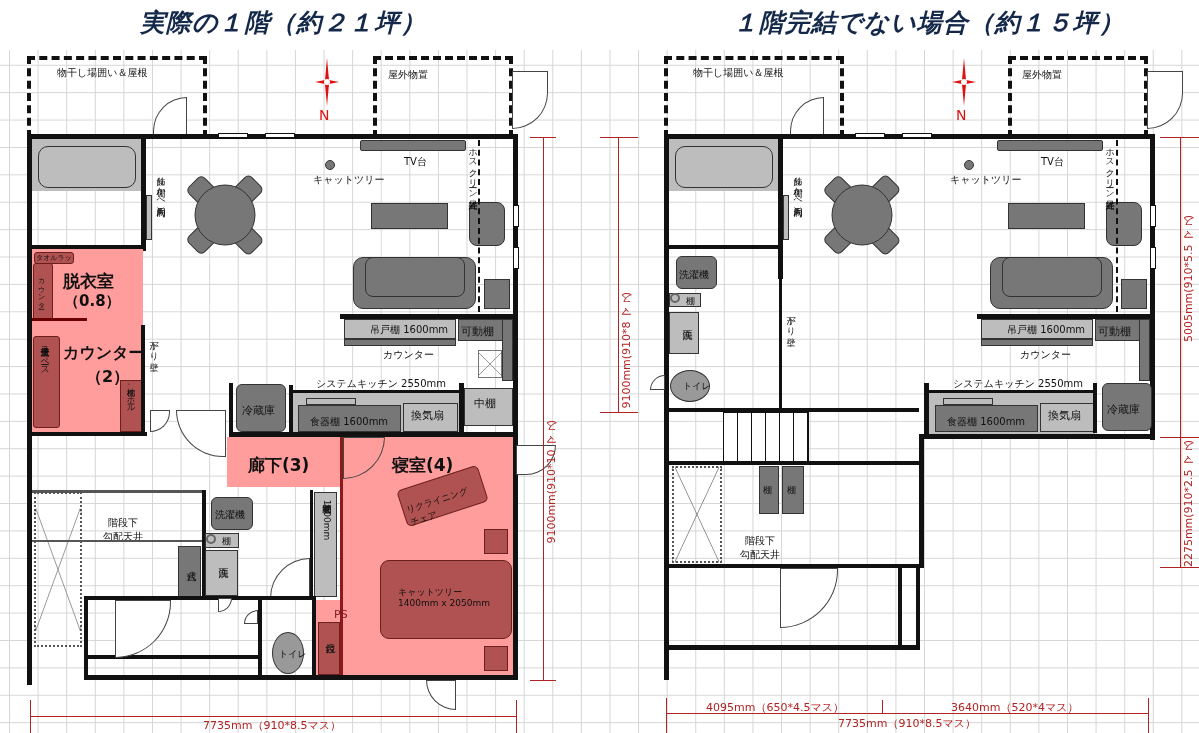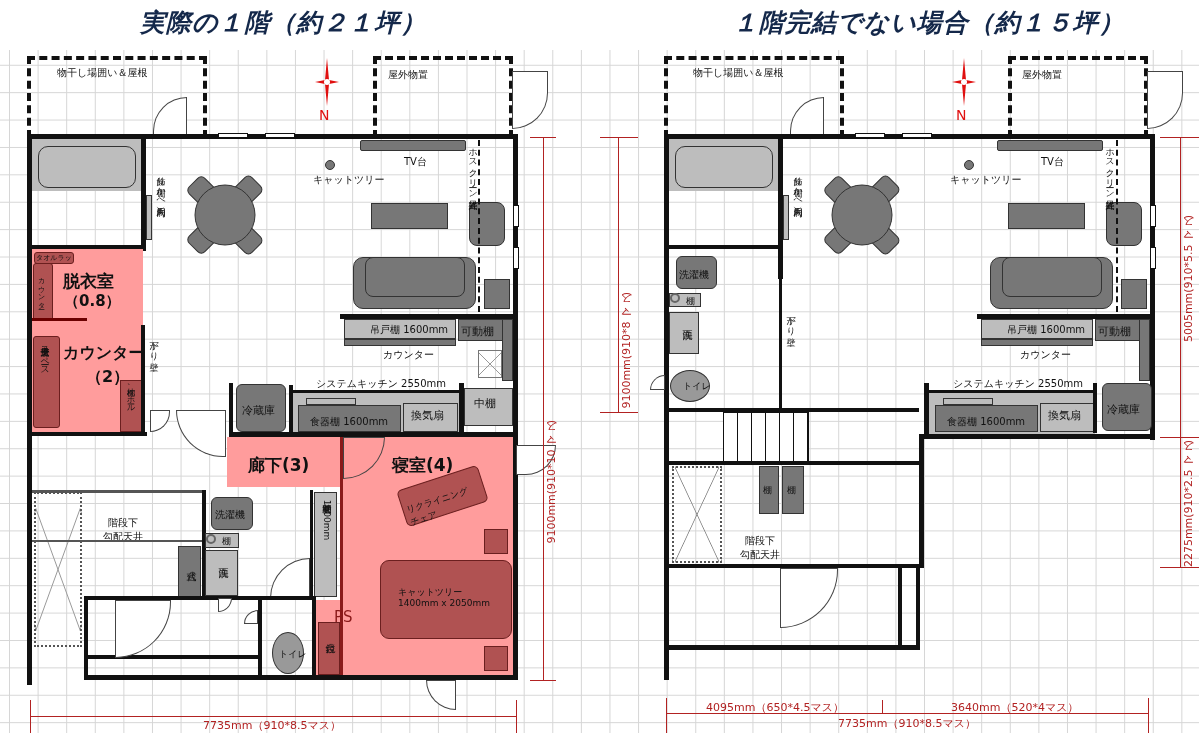--- a/index.html
+++ b/index.html
@@ -191,21 +191,21 @@
   <div class="wall" style="left:84px;top:596px;width:4px;height:84px;"></div>
   <div class="wall" style="left:84px;top:655px;width:176px;height:4px;"></div>
   <div class="wall" style="left:258px;top:600px;width:4px;height:80px;"></div>
   <div class="door-arc" style="left:115px;top:600px;width:56px;height:58px;border-radius:0 0 58px 0;"></div>
   <div class="door-arc" style="left:218px;top:598px;width:14px;height:14px;border-radius:0 0 14px 0;"></div>
   <div class="door-arc" style="left:244px;top:610px;width:14px;height:14px;border-radius:14px 0 0 0;"></div>
   <div class="abs" style="left:272px;top:632px;width:32px;height:42px;border-radius:50%;background:#999;border:1px solid #333;"></div>
   <div class="lbl" style="left:279px;top:648px;font-size:9px;">トイレ</div>
   <div class="wall" style="left:312px;top:600px;width:4px;height:80px;"></div>
   <div class="pink" style="left:316px;top:600px;width:24px;height:75px;"></div>
-  <div class="lbl" style="left:334px;top:608px;font-size:15px;color:#8b1a1a;">PS</div>
+  <div class="lbl" style="left:334px;top:608px;font-size:11px;color:#8b1a1a;">PS</div>
   <div class="maroon" style="left:318px;top:622px;width:22px;height:53px;border-radius:0;"></div>
   <div class="vlbl" style="left:323px;top:635px;font-size:10px;">鏡台</div>
 
   <div class="dim-line" style="left:30px;top:716px;width:486px;height:1px;"></div>
   <div class="dim-line" style="left:30px;top:700px;width:1px;height:33px;"></div>
   <div class="dim-line" style="left:516px;top:700px;width:1px;height:33px;"></div>
   <div class="dim-txt" style="left:203px;top:718px;">7735mm（910*8.5マス）</div>
   <div class="dim-line" style="left:543px;top:137px;width:1px;height:543px;"></div>
   <div class="dim-line" style="left:530px;top:137px;width:26px;height:1px;"></div>
   <div class="dim-line" style="left:530px;top:680px;width:26px;height:1px;"></div>

